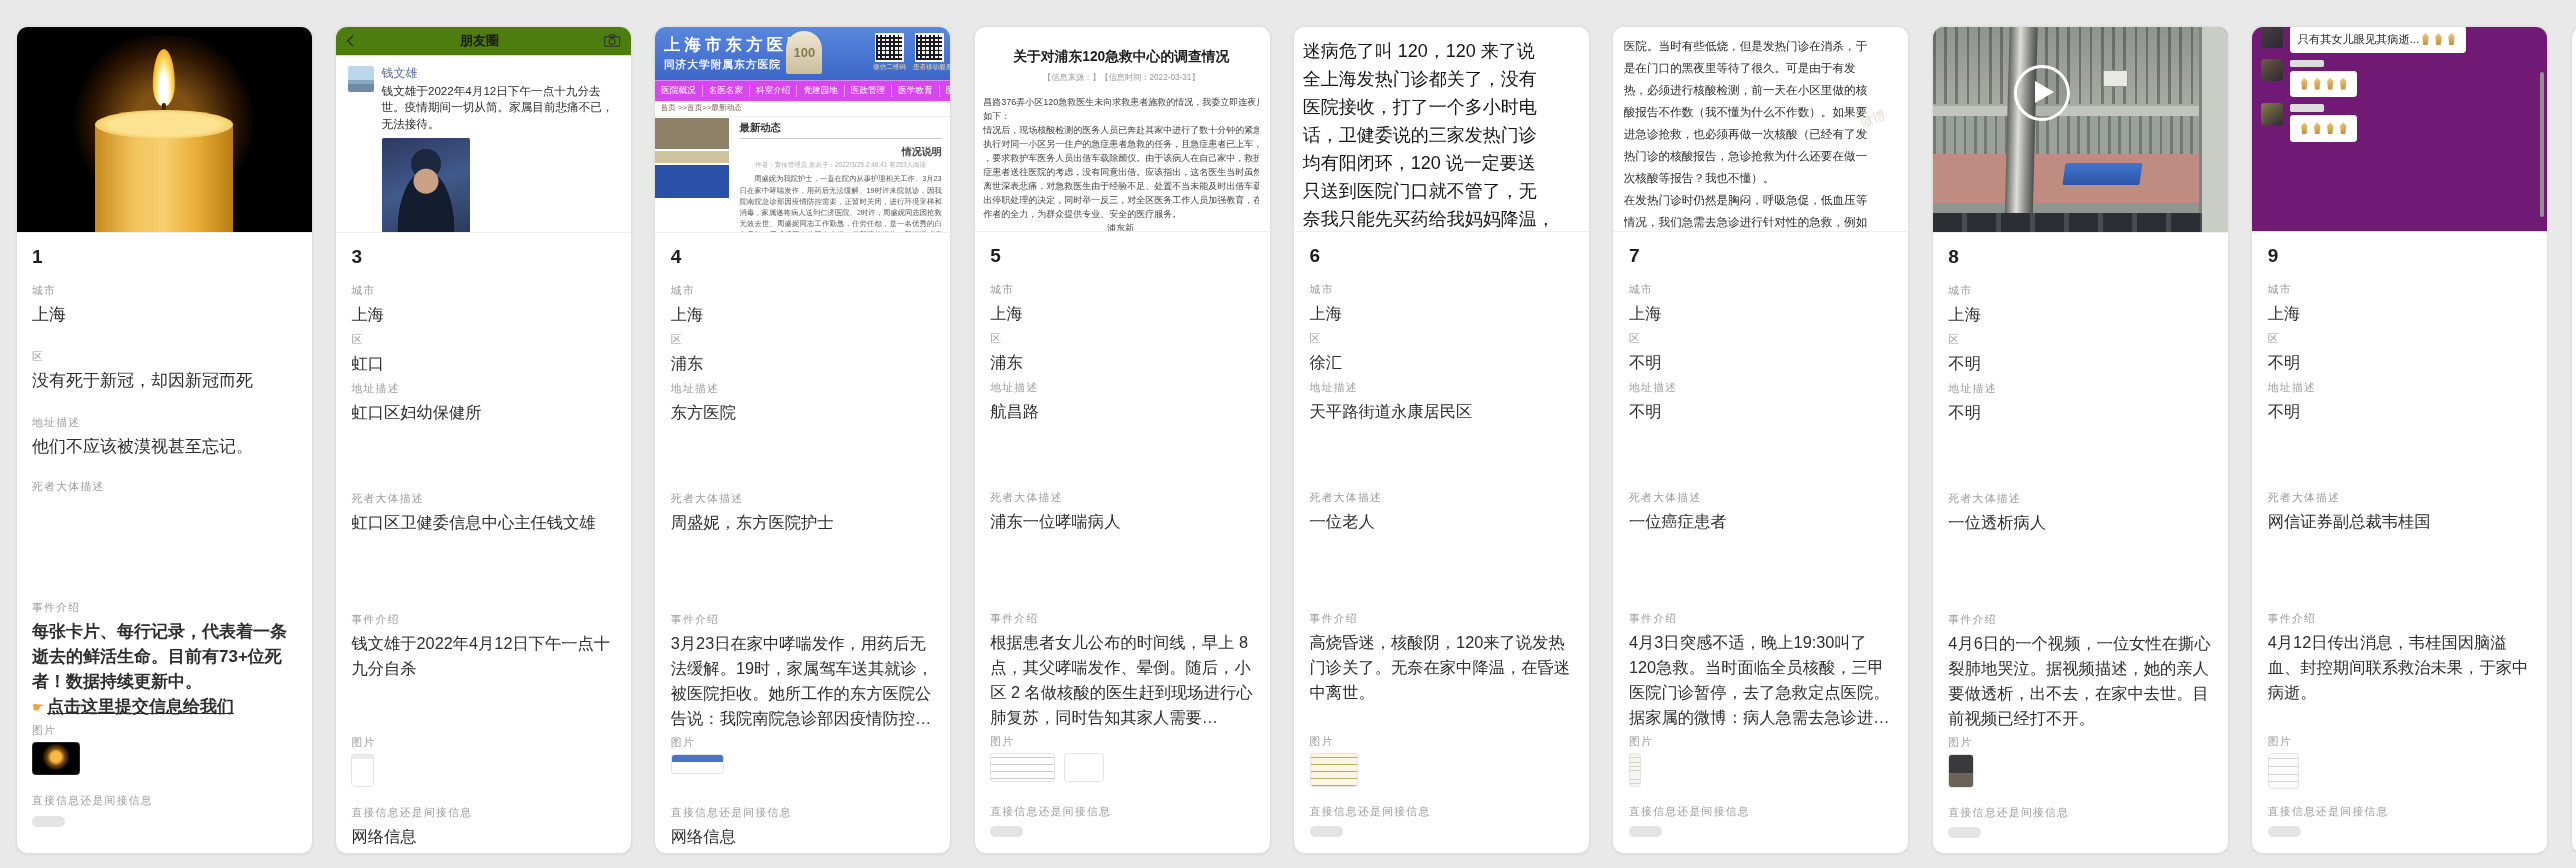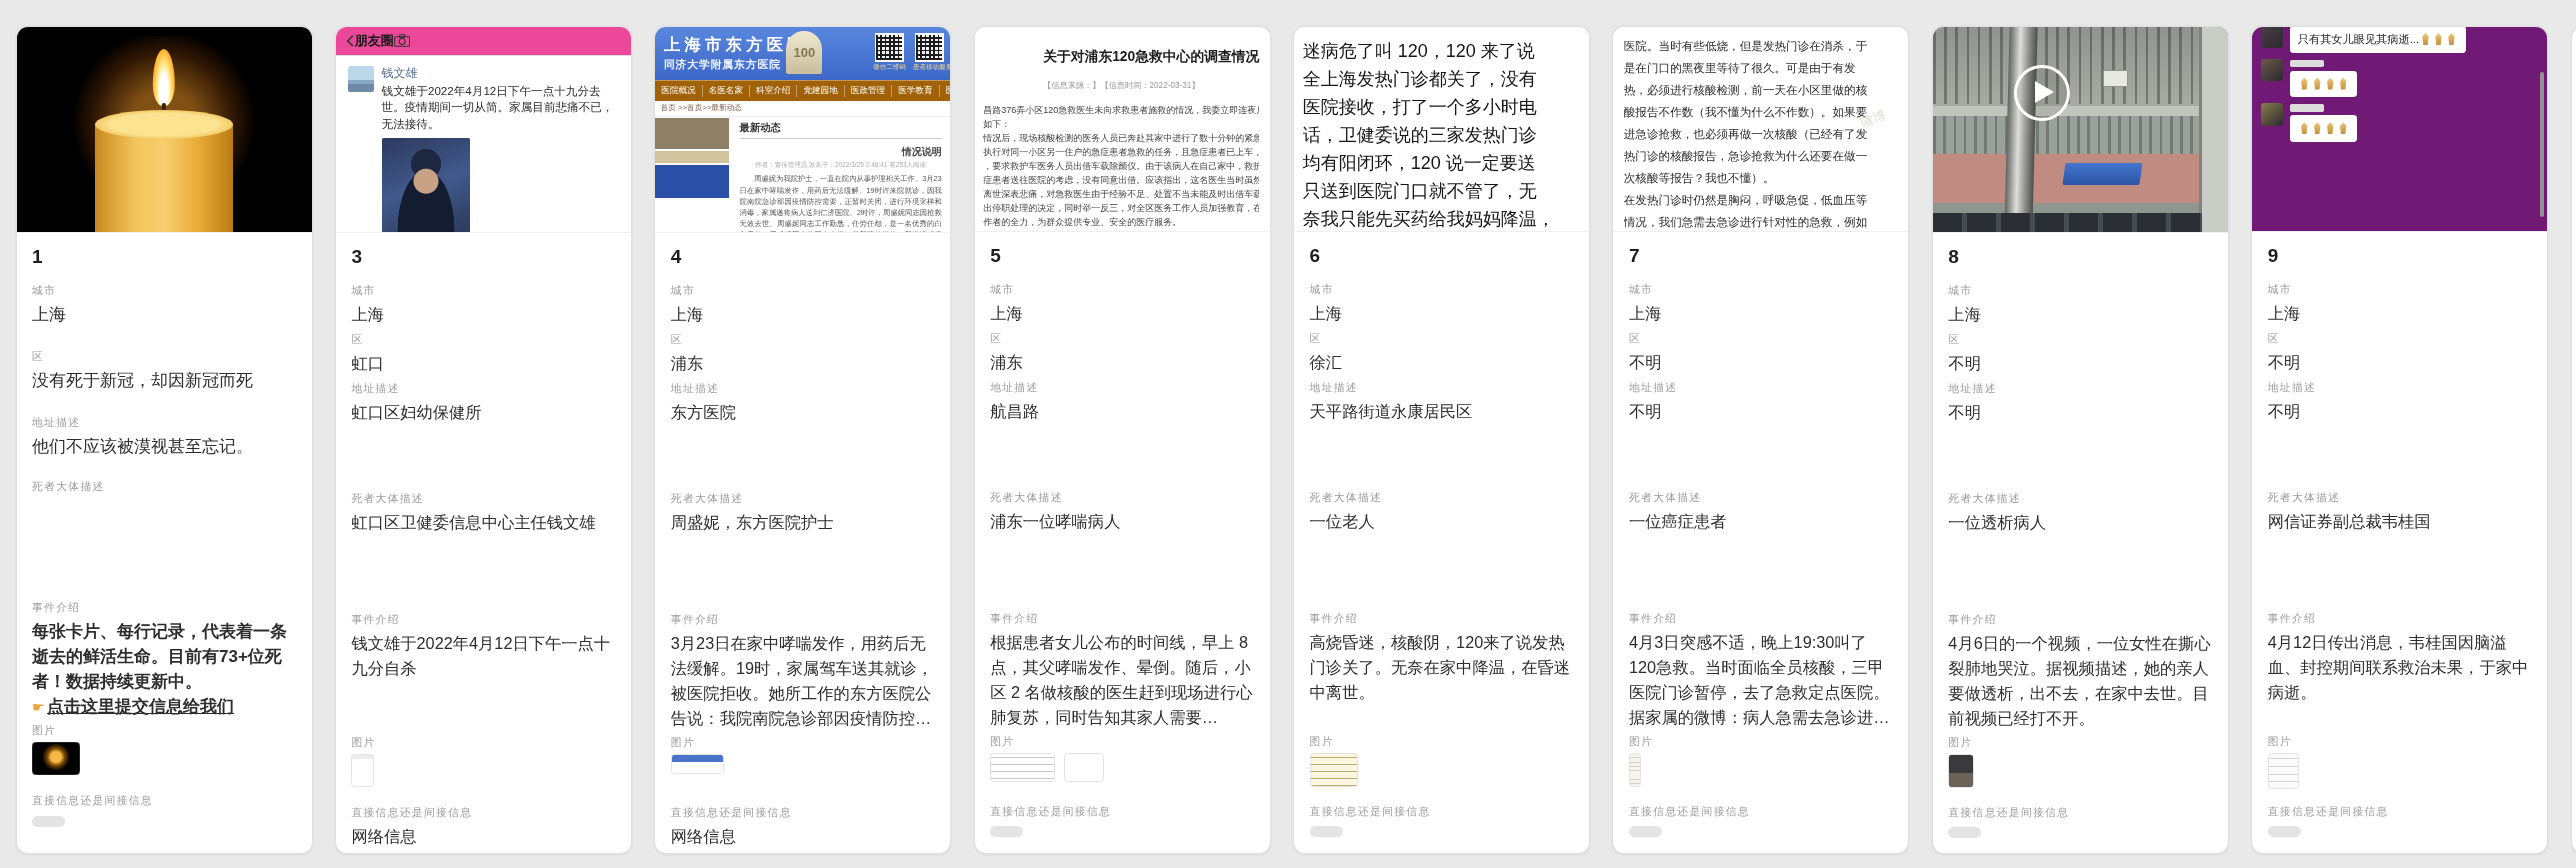--- a/index.html
+++ b/index.html
@@ -47,21 +47,21 @@
   .c-flame{position:absolute;left:50%;top:22.4px;width:22.4px;height:57px;transform:translateX(-50%);
            border-radius:50% 50% 46% 46%/62% 62% 38% 38%;filter:blur(0.5px);
            background:radial-gradient(ellipse at 50% 72%,#fff 0 26%,#ffe27a 48%,#ffab22 72%,rgba(255,120,0,.25) 95%)}
   .c-wick{position:absolute;left:50%;top:76px;width:4.3px;height:12px;transform:translateX(-50%);background:#3a2406;border-radius:1.7px}
   .c-top{position:absolute;left:50%;bottom:93px;width:138px;height:29px;transform:translateX(-50%);
          background:radial-gradient(ellipse,#fbe391 0 55%,#eebb4e 80%,#d99a2c 100%);border-radius:50%;z-index:2}
   .c-body{position:absolute;left:50%;bottom:0;width:138px;height:107px;transform:translateX(-50%);
           background:linear-gradient(90deg,#c78a1e,#f2c35a 28%,#f7cf6e 50%,#e8ab35 75%,#b97c14);}
 
   
-  .wx-head{height:27.5px;background:#ec4899;display:flex;align-items:center;
+  .wx-head{height:27.5px;background:#4d7c0f;display:flex;align-items:center;justify-content:space-between;
            padding:0 10.3px;border-bottom:0.9px solid #dcdcdc}
   .wx-title{font-size:13px;color:#1a1a1a;font-weight:600}
   .wx-post{display:flex;padding:10.3px 10.3px 0 12px}
   .wx-ava{width:26px;height:26px;border-radius:2.6px;flex:none;
           background:linear-gradient(180deg,#bcd6ea 0 55%,#88a8c4 55% 70%,#6d8aa6 70%)}
   .wx-col{margin-left:7.7px;min-width:0}
   .wx-name{font-size:12px;color:#576b95;line-height:15.5px;margin-bottom:1.7px}
   .wx-text{font-size:11.6px;color:#2b2b2b;line-height:16.3px}
   .wx-photo{width:88px;height:108px;margin-top:6px;border-radius:1.7px;
             background:radial-gradient(circle at 50% 40%,#c9a184 0 12px,transparent 13px),
@@ -74,38 +74,38 @@
   .hos-b1{font-family:"Liberation Serif","DejaVu Serif",serif;font-weight:700;font-size:16.3px;letter-spacing:4.3px;padding:6.9px 0 0 8.6px}
   .hos-b2{font-size:10.8px;font-weight:700;letter-spacing:0.9px;padding:1.7px 0 0 8.6px;color:#eef3ff}
   .hos-badge{position:absolute;left:131px;top:4.3px;width:36px;height:43px;background:linear-gradient(180deg,#efe8d2,#c9bd9c);
              border-radius:18px 18px 2.6px 2.6px;color:#857a4e;font-weight:700;font-size:13px;display:flex;align-items:center;justify-content:center}
   .hos-qr{position:absolute;top:6px;width:32px;text-align:center}
   .hos-qr .q{width:29px;height:29px;background:#fff;padding:1.7px;box-sizing:border-box;margin:0 auto}
   .hos-qr .q i{display:block;width:100%;height:100%;
       background:repeating-linear-gradient(0deg,#1a1a1a 0 1.7px,transparent 1.7px 4.3px),
                  repeating-linear-gradient(90deg,#1a1a1a 0 1.7px,#f2f2f2 1.7px 4.3px)}
   .hos-qr .t{font-size:6.5px;color:#f3d89a;line-height:8.6px;margin-top:0.9px;white-space:nowrap}
-  .hos-nav{height:20px;background:#a16207;border-top:0.9px solid rgba(255,255,255,.35);display:flex;align-items:center;
+  .hos-nav{height:20px;background:#d946ef;border-top:0.9px solid rgba(255,255,255,.35);display:flex;align-items:center;
            overflow:hidden;font-size:8.6px;color:#fff;white-space:nowrap}
   .hos-nav span{padding:0 6px;border-right:0.9px solid rgba(255,255,255,.4)}
   .hos-crumb{height:14.6px;font-size:7.7px;color:#7a5a4a;display:flex;align-items:center;padding-left:5.2px;background:#fff;border-bottom:0.9px solid #eee}
   .hos-main{display:flex}
   .hos-side{width:74px;flex:none;padding-top:1.7px}
   .hos-side .s1{height:31px;background:#8d8066;margin-bottom:1.7px}
   .hos-side .s2{height:12px;background:#cfc49e;margin-bottom:1.7px}
   .hos-side .s3{height:33px;background:#2b50a8}
   .hos-content{flex:1;padding:4.3px 8.6px 0 10.3px;min-width:0}
   .hos-sec{font-size:10.3px;font-weight:700;color:#333;border-bottom:0.9px solid #ccc;padding-bottom:3.4px}
   .hos-title{text-align:right;font-size:10px;color:#444;font-weight:700;margin:6px 0 1.7px}
   .hos-meta{text-align:center;font-size:6.5px;color:#aaa;margin-bottom:3.4px}
   .hos-body{font-size:7.3px;color:#555;line-height:11.2px;text-align:justify;text-indent:14.6px}
 
   
   .ill-report{padding:20.6px 10.3px 0 8.6px;box-sizing:border-box}
-  .rep-title{text-align:right;font-size:13.8px;font-weight:700;color:#1c1c1c;margin-bottom:14px}
+  .rep-title{text-align:center;font-size:13.8px;font-weight:700;color:#1c1c1c;margin-bottom:6px}
   .rep-meta{text-align:center;font-size:8.2px;color:#999;margin-bottom:12px}
   .rep-line{font-size:9px;color:#3f3f3f;line-height:14px;white-space:nowrap;overflow:hidden}
   .rep-sign{font-size:9px;color:#3f3f3f;text-align:center;padding-right:1.7px;line-height:14px}
 
   
   .ill-bigtext{padding:10.3px 0 0 8.6px;box-sizing:border-box}
   .bt-line{font-size:18px;color:#151515;line-height:28px;white-space:nowrap;overflow:hidden}
 
   
   .ill-smalltext{padding:7.7px 0 0 10.3px;box-sizing:border-box}

